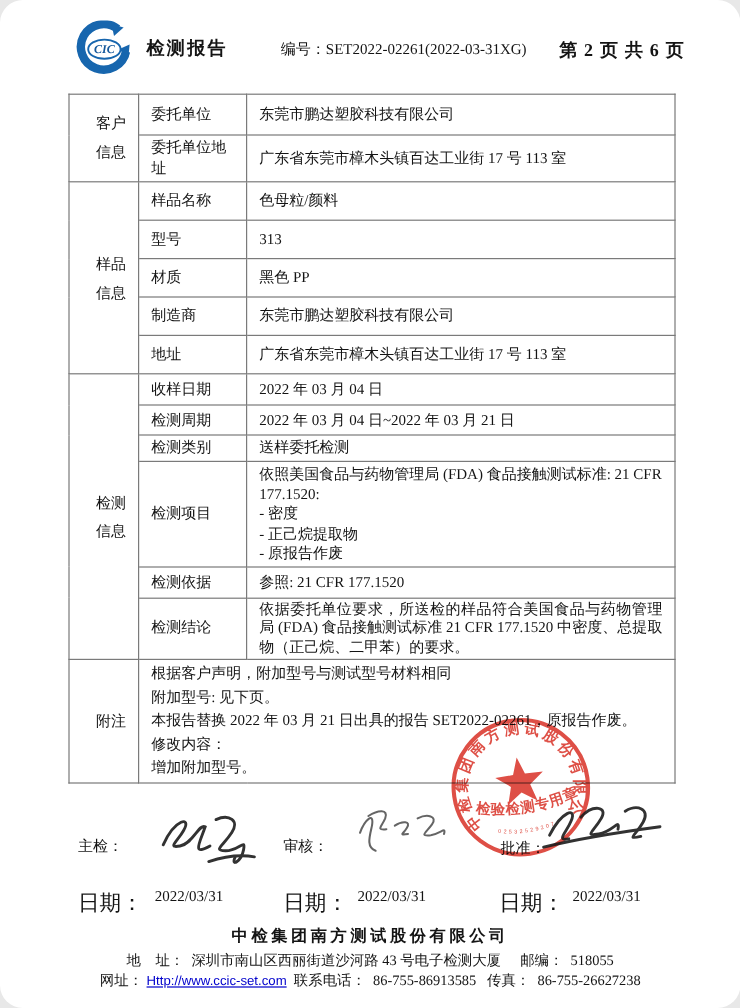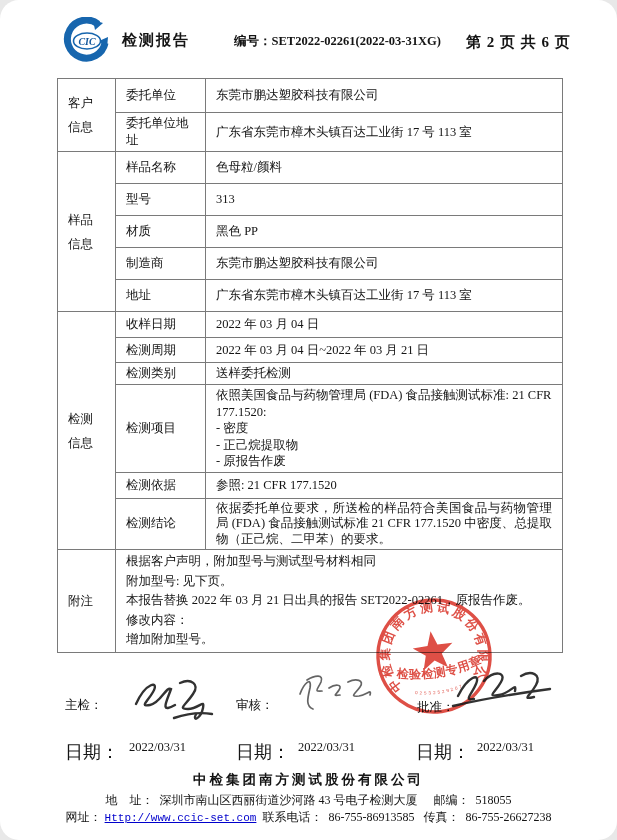--- a/index.html
+++ b/index.html
@@ -5,27 +5,27 @@
   * { margin:0; padding:0; box-sizing:border-box; }
   html,body { background:#e8e8e8; }
   #page {
     position:relative; width:617px; height:840px; margin:0 auto;
     background:#ffffff; overflow:hidden;
     font-family:"Liberation Serif","DejaVu Serif",serif; color:#141414;border-radius:19px;
   }
   
   .hdr-logo { position:absolute; left:63px; top:17px; width:48px; height:48px; }
   .hdr-title { position:absolute; left:122px; top:31px; font-size:15px; font-weight:bold; letter-spacing:2px; }
-  .hdr-no { position:absolute; left:234px; top:33px; font-size:12.5px; font-weight:bold; }
+  .hdr-no { position:absolute; left:234px; top:33px; font-size:12.5px; font-weight:normal; }
   .hdr-page { position:absolute; left:466px; top:33px; font-size:15px; font-weight:bold; letter-spacing:1px; }
   
   table.rpt { position:absolute; left:57px; top:78px; width:505px;
     border-collapse:collapse; table-layout:fixed; font-size:12.5px; border:1.5px solid #5a5a5a; }
   table.rpt td { border:1px solid #7a7a7a; vertical-align:middle; padding:2px 10px; }
-  td.grp { text-align:left; padding:2px 2px; line-height:24px; }
+  td.grp { text-align:right; padding:2px 2px; line-height:24px; }
   td.lbl { padding-left:10px; }
   td.val { padding-left:12px; }
   td.multi { padding-top:4px; padding-bottom:4px; }
   .pline { line-height:16.5px; }
   .concl { line-height:15.5px; text-align:justify; }
   .nline { line-height:19.5px; }
   
   .sig-label { position:absolute; font-size:12.5px; z-index:1; }
   .sig-svg { position:absolute; z-index:2; }
   .date-label { position:absolute; top:740px; font-size:18px; }
@@ -33,21 +33,21 @@
   
   .stamp { position:absolute; left:374px; top:596px; width:120px; height:120px;
     transform:rotate(-8deg); opacity:0.87; mix-blend-mode:multiply; z-index:5; }
   .sig-over { z-index:6; }
   
   .ft-company { position:absolute; left:0; top:771px; width:617px; text-align:center;
     font-size:13.5px; font-weight:bold; letter-spacing:3px; }
   .ft-line { position:absolute; left:0; width:617px; text-align:center; font-size:12px; }
   .ft-line2 { top:792px; } .ft-line3 { top:809px; }
   .ft-line span { margin:0 3px; }
-  a.weblink { color:#0000cc; text-decoration:underline; font-family:Liberation Mono, monospace; font-size:11px; }
+  a.weblink { color:#0000cc; text-decoration:underline; font-family:Liberation Sans, sans-serif; font-size:11px; }
 </style>
 </head>
 <body>
 
 <div id="page">
 
   <svg class="hdr-logo" viewBox="0 0 48 48">
     <path d="M 35,7 A 19,19 0 1 0 42,26" fill="none" stroke="#1766ae" stroke-width="7"></path>
     <path d="M 30,3 L 40,6 L 32,13 Z" fill="#1766ae"></path>
     <path d="M 45,20 L 44,31 L 36,24 Z" fill="#1766ae"></path>

